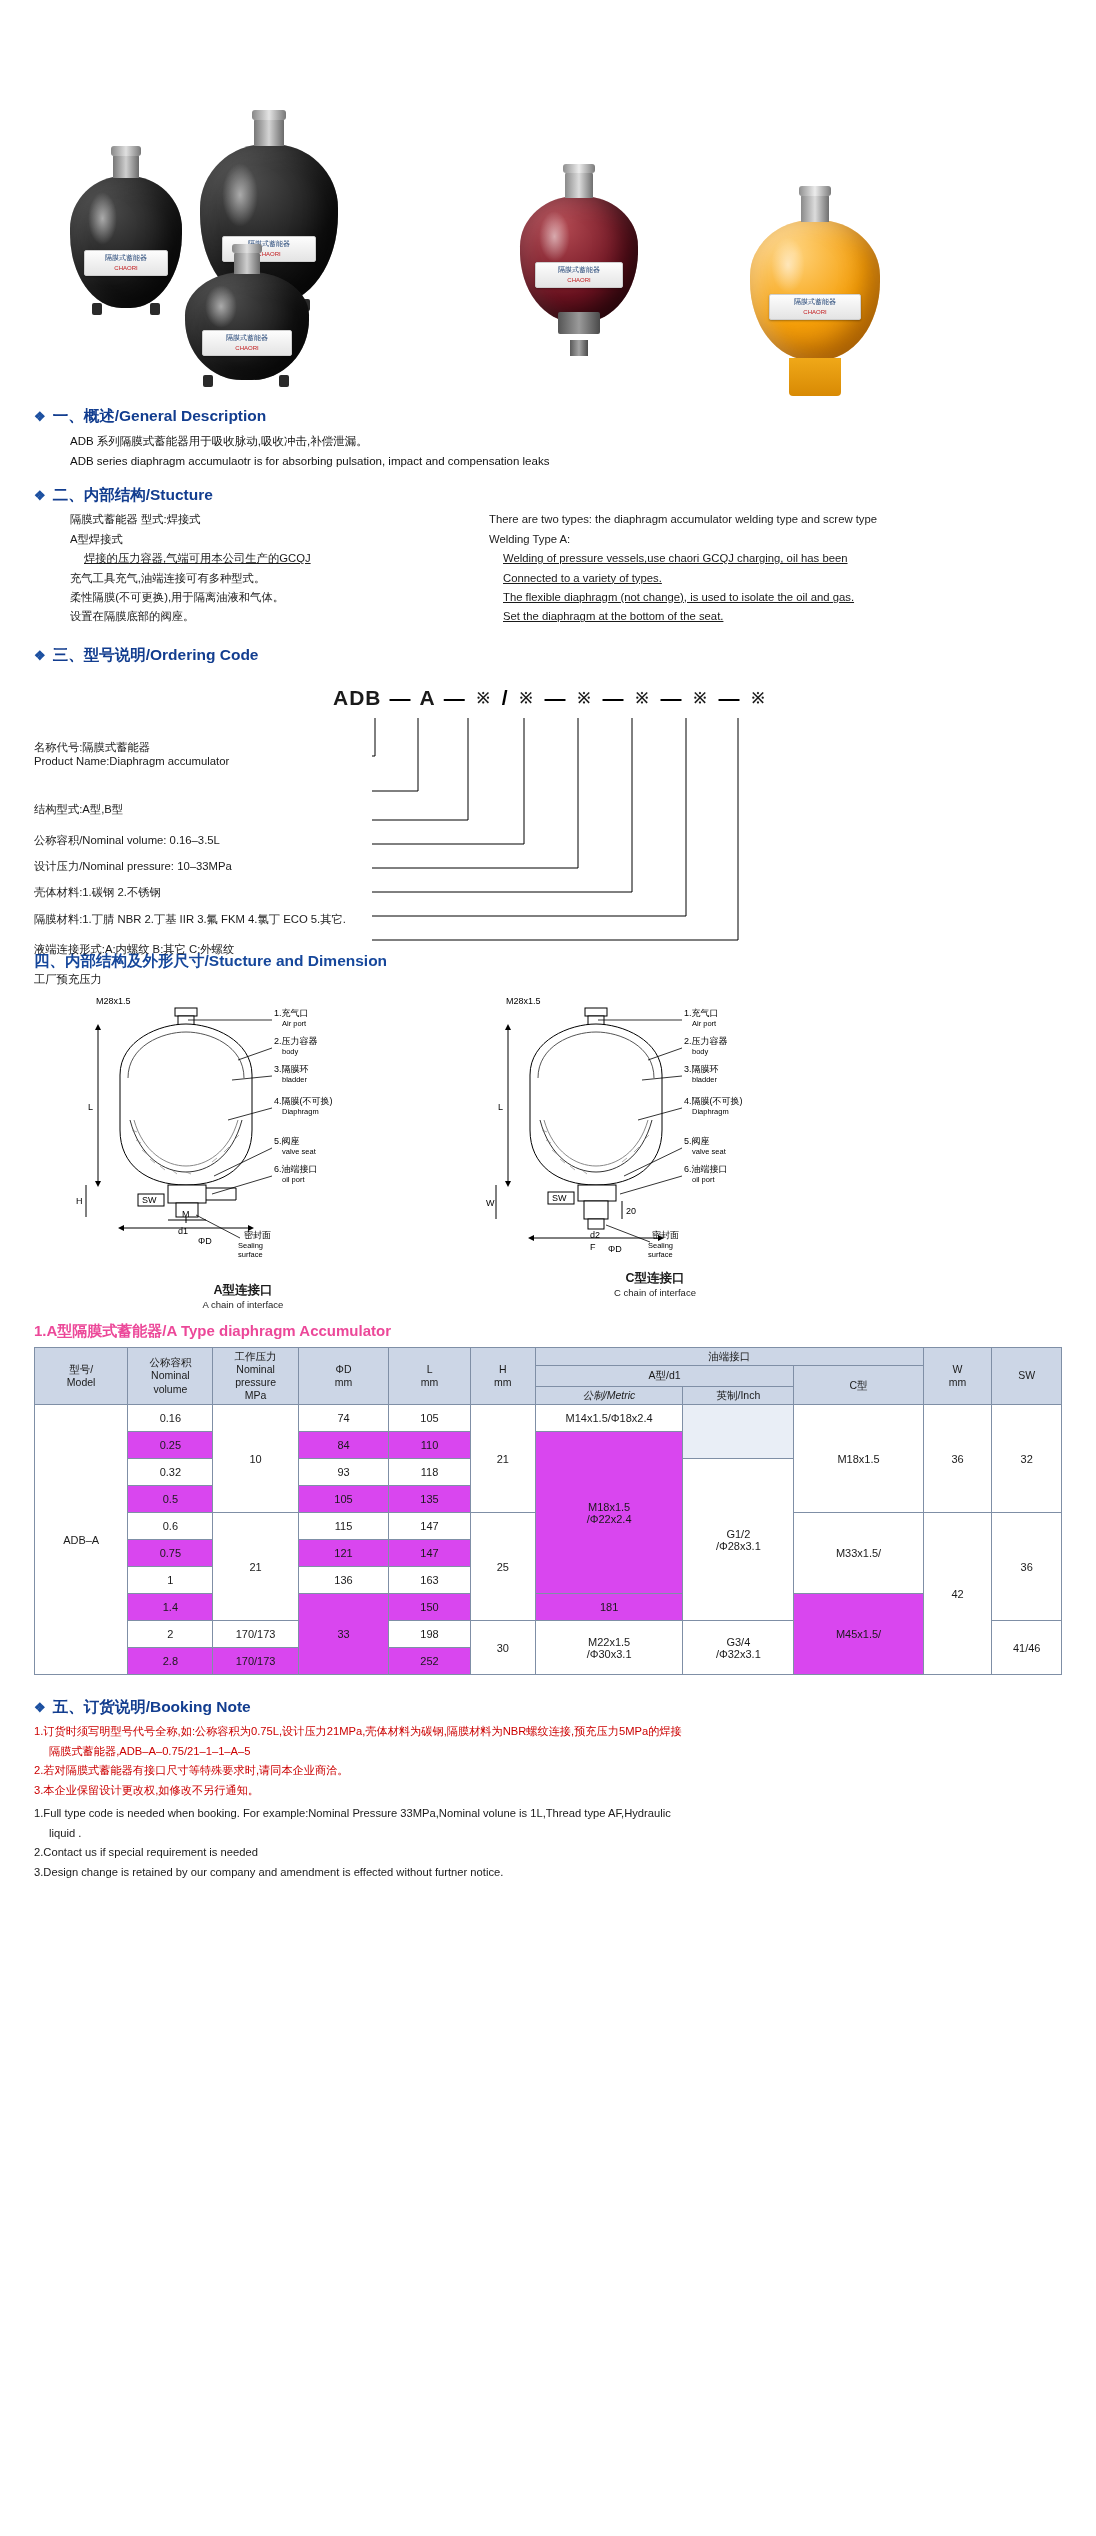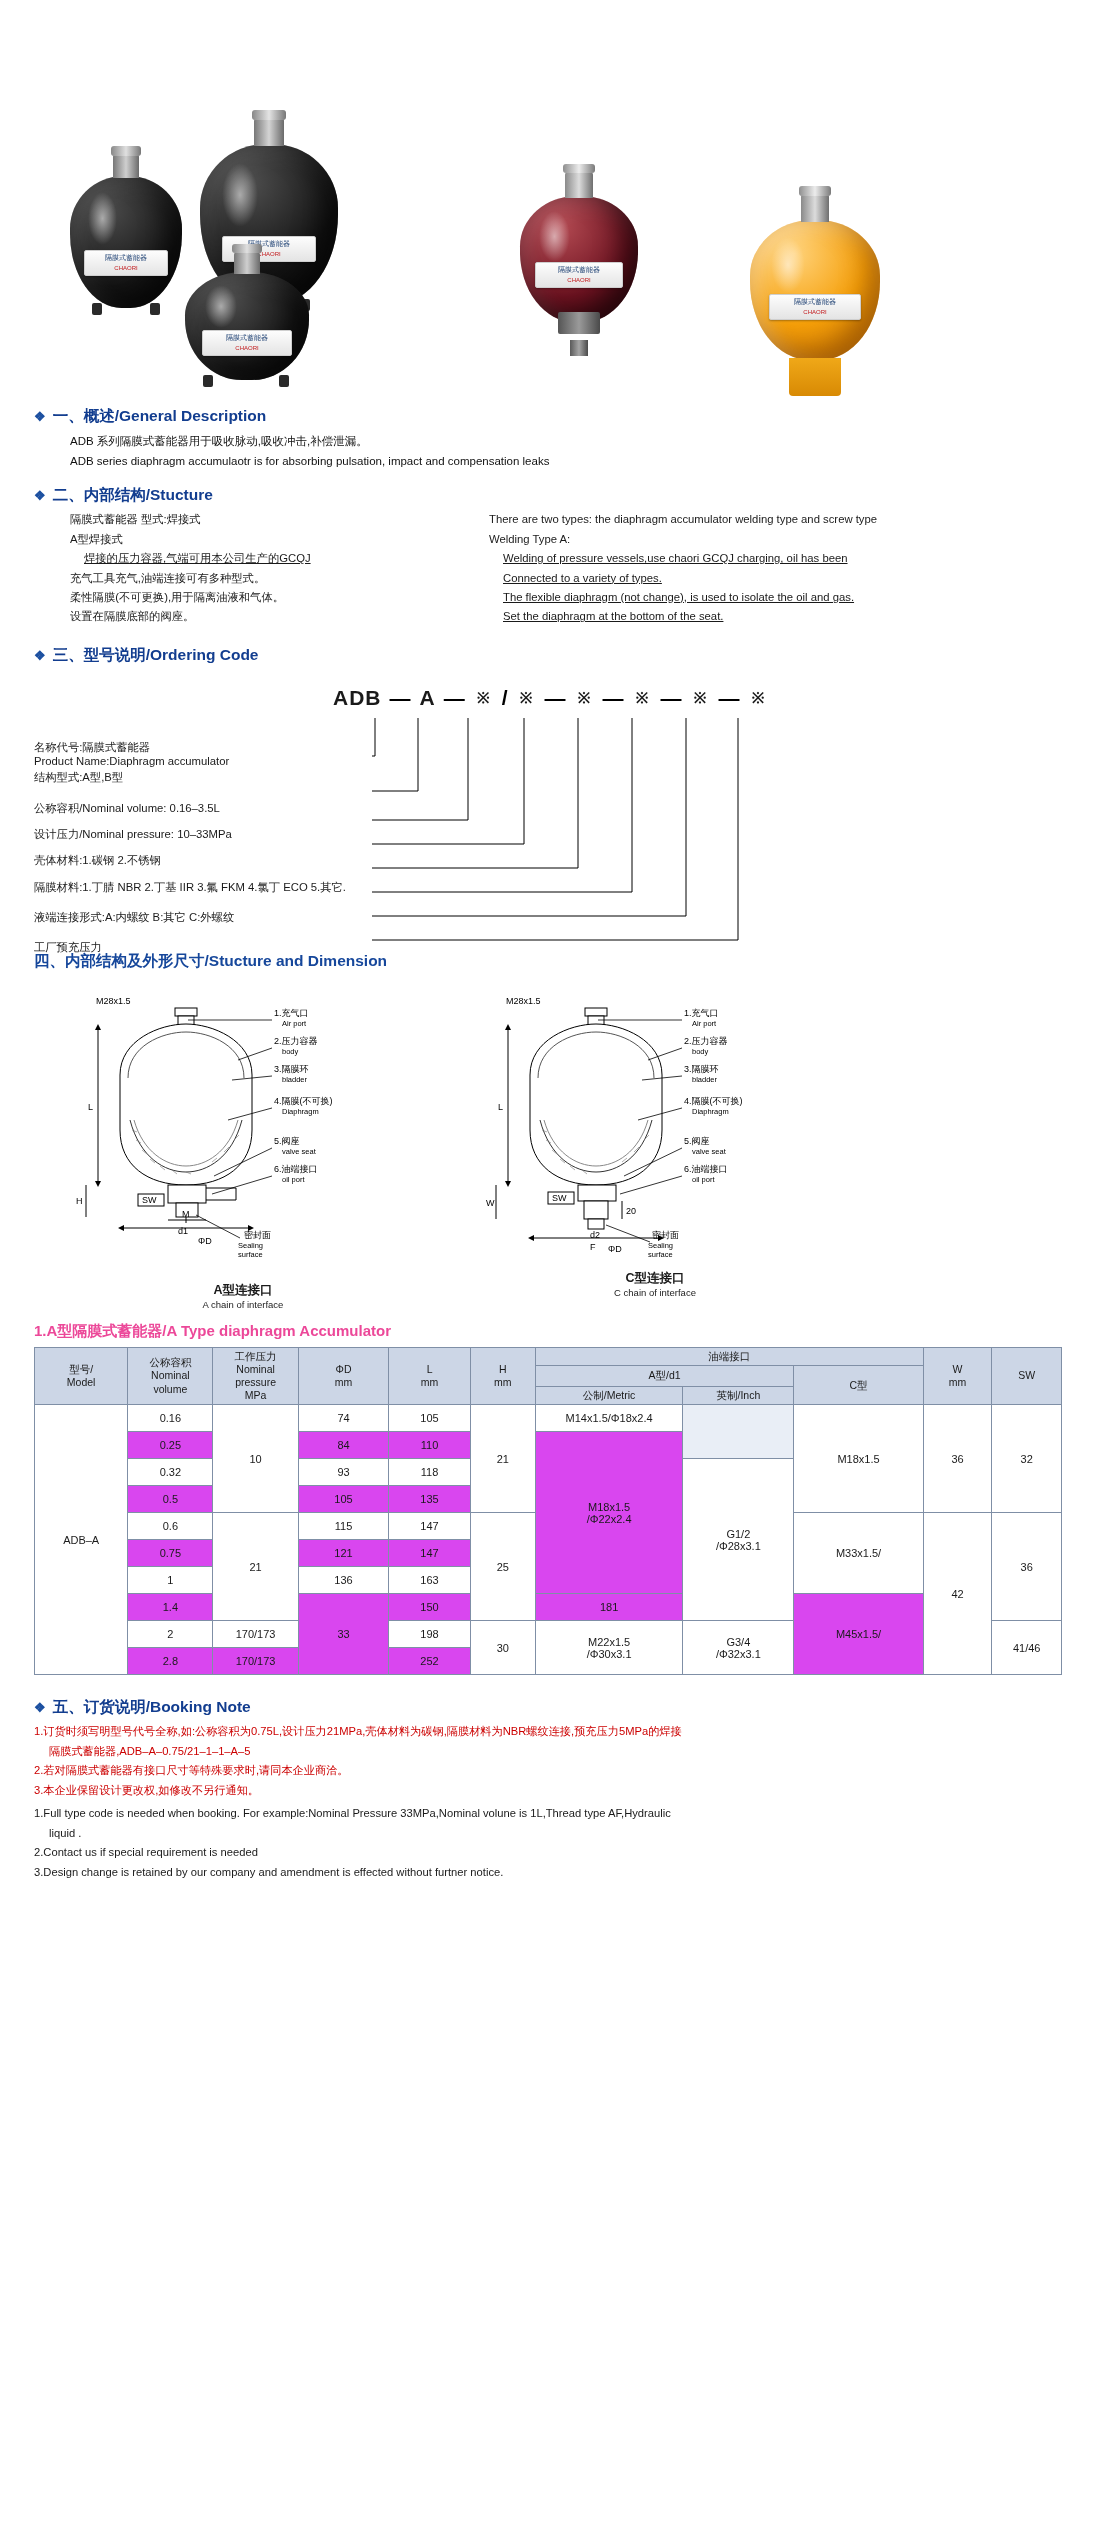--- a/index.html
+++ b/index.html
@@ -358,21 +358,21 @@
         <path d="M468,46 L468,148 L372,148"></path>
         <path d="M524,46 L524,172 L372,172"></path>
         <path d="M578,46 L578,196 L372,196"></path>
         <path d="M632,46 L632,220 L372,220"></path>
         <path d="M686,46 L686,244 L372,244"></path>
         <path d="M738,46 L738,268 L372,268"></path>
       </g>
     </svg>
 
     <div class="desc-list">
-      <div class="desc-item two" style="margin-bottom:0;">
+      <div class="desc-item two" style="margin-bottom:32px;">
         <div>名称代号:隔膜式蓄能器</div>
         <div>Product Name:Diaphragm accumulator</div>
       </div>
       <div class="desc-item" style="margin-bottom:14px;">结构型式:A型,B型</div>
       <div class="desc-item" style="margin-bottom:10px;">公称容积/Nominal volume: 0.16–3.5L</div>
       <div class="desc-item" style="margin-bottom:10px;">设计压力/Nominal pressure: 10–33MPa</div>
       <div class="desc-item" style="margin-bottom:10px;">壳体材料:1.碳钢  2.不锈钢</div>
       <div class="desc-item" style="margin-bottom:14px;width:470px;">隔膜材料:1.丁腈 NBR  2.丁基 IIR  3.氟 FKM 4.氯丁 ECO  5.其它.</div>
       <div class="desc-item" style="margin-bottom:14px;">液端连接形式:A:内螺纹 B:其它 C:外螺纹</div>
       <div class="desc-item">工厂预充压力</div>
@@ -581,21 +581,21 @@
         </th>
         <th rowspan="3" style="width:66px;">SW</th>
       </tr>
       <tr>
         <th colspan="2">A型/d1</th>
         <th rowspan="2" style="width:130px;">
           <div>C型</div>
         </th>
       </tr>
       <tr>
-        <th style="width:150px;">公制/Metric</th>
+        <th style="width:150px;font-style:italic;">公制/Metric</th>
         <th style="width:110px;">英制/Inch</th>
       </tr>
     </thead>
     <tbody>
       <tr>
         <td rowspan="10">ADB–A</td>
         <td>0.16</td>
         <td rowspan="4">10</td>
         <td>74</td>
         <td>105</td>

